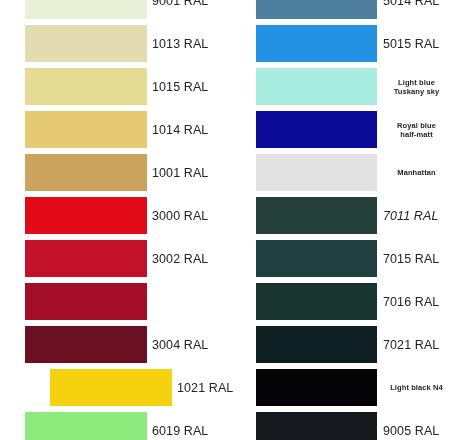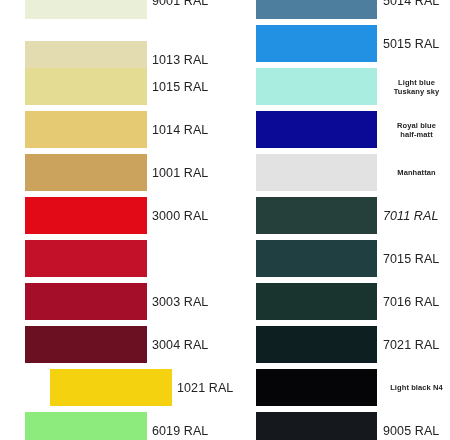--- a/index.html
+++ b/index.html
@@ -83,21 +83,21 @@
 </style>
 </head>
 <body>
 
 <div id="chart">
     <div class="column left">
       <div class="row" style="top: -20px;">
         <div class="swatch" title="9001 RAL" style="background: rgb(234, 239, 216);"></div>
         <div class="label ral">9001 RAL</div>
       </div>
-      <div class="row" style="top: 39px;">
+      <div class="row" style="top: 23px;">
         <div class="swatch" title="1013 RAL" style="background: rgb(227, 220, 176);"></div>
         <div class="label ral">1013 RAL</div>
       </div>
       <div class="row" style="top: 66px; text-align: center;">
         <div class="swatch" title="1015 RAL" style="background: rgb(228, 220, 146);"></div>
         <div class="label ral">1015 RAL</div>
       </div>
       <div class="row" style="top: 109px;">
         <div class="swatch" title="1014 RAL" style="background: rgb(230, 202, 115);"></div>
         <div class="label ral">1014 RAL</div>
@@ -105,24 +105,24 @@
       <div class="row" style="top: 152px;">
         <div class="swatch" title="1001 RAL" style="background: rgb(203, 163, 92);"></div>
         <div class="label ral">1001 RAL</div>
       </div>
       <div class="row" style="top: 195px;">
         <div class="swatch" title="3000 RAL" style="background: rgb(227, 10, 23);"></div>
         <div class="label ral">3000 RAL</div>
       </div>
       <div class="row" style="top: 238px;">
         <div class="swatch" title="3002 RAL" style="background: rgb(195, 17, 42);"></div>
+        <div class="label ral">3002 RAL</div>
       </div>
       <div class="row" style="top: 281px;">
         <div class="swatch" title="3003 RAL" style="background: rgb(165, 14, 40);"></div>
-        <div class="label ral">3003 RAL</div>
       </div>
       <div class="row" style="top: 324px;">
         <div class="swatch" title="3004 RAL" style="background: rgb(107, 15, 35);"></div>
         <div class="label ral">3004 RAL</div>
       </div>
       <div class="row" style="top: 367px; margin-left: 25px;">
         <div class="swatch" title="1021 RAL" style="background: rgb(245, 210, 16);"></div>
         <div class="label ral">1021 RAL</div>
       </div>
       <div class="row" style="top: 410px;">

